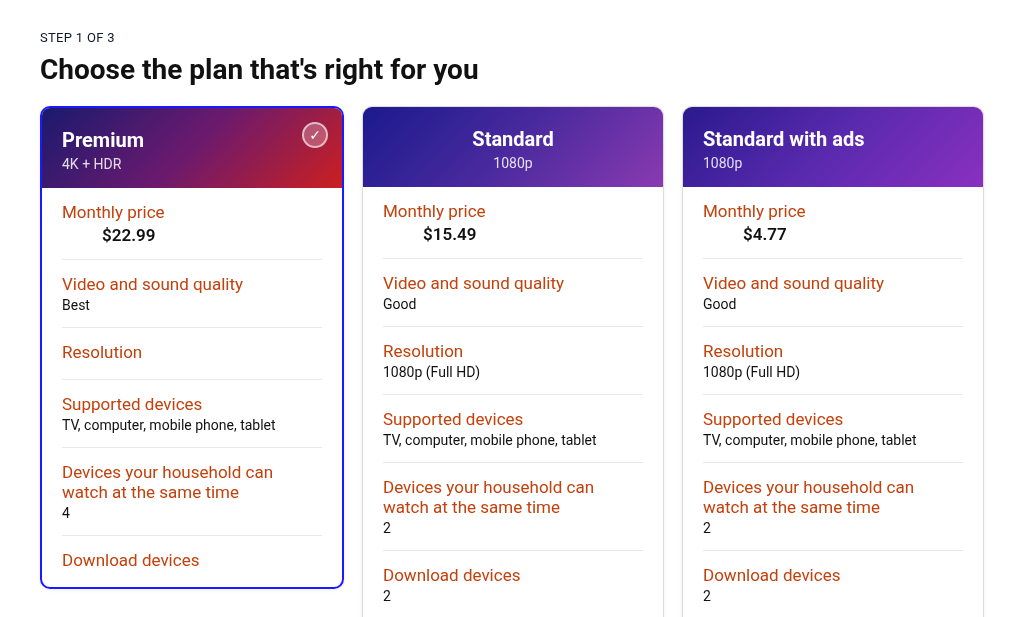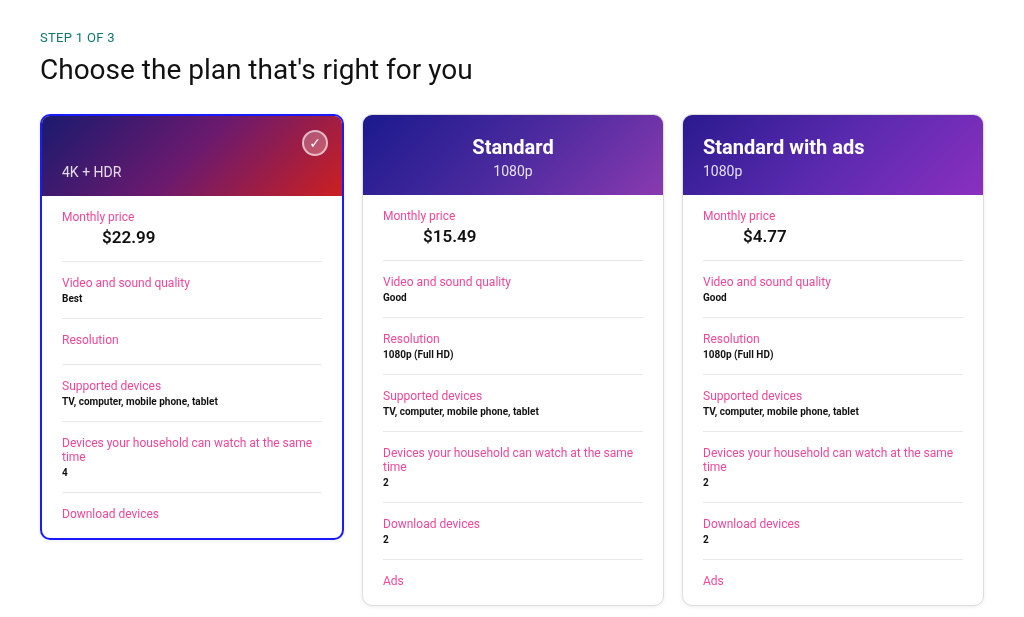--- a/index.html
+++ b/index.html
@@ -5,29 +5,29 @@
     * { box-sizing: border-box; margin: 0; padding: 0; }
     body {
       font-family: -apple-system, BlinkMacSystemFont, 'Segoe UI', Roboto, sans-serif;
       background: #fff;
       color: #333;
       padding: 30px 40px;
       min-height: 617px;
     }
     .step-label {
       font-size: 13px;
-      color: #0f766e;
+      color: #0f172a;
       margin-bottom: 8px;
       letter-spacing: 0.3px;
     }
     .page-title {
       font-size: 28px;
-      font-weight: 400;
+      font-weight: 700;
       color: #111;
-      margin-bottom: 28px;
+      margin-bottom: 20px;
     }
     .plans-container {
       display: flex;
       gap: 18px;
       align-items: flex-start;
     }
     .plan-card {
       flex: 1;
       border: 1.5px solid #ddd;
       border-radius: 10px;
@@ -85,45 +85,46 @@
       padding: 0 20px;
     }
     .plan-row {
       padding: 14px 0;
       border-bottom: 1px solid #e8e8e8;
     }
     .plan-row:last-child {
       border-bottom: none;
     }
     .row-label {
-      font-size: 12px;
-      color: #ec4899;
+      font-size: 17px;
+      color: #c2410c;
       margin-bottom: 3px;
     }
     .row-value {
-      font-size: 10px;
+      font-size: 14px;
       color: #111;
-      font-weight: 700;
+      font-weight: 400;
     }
     .row-value.price {
       font-size: 17px;
       font-weight: 600;
       margin-left: 40px;
     }
   </style>
 </head>
 <body>
 
 <p class="step-label">STEP 1 OF 3</p>
 <h1 class="page-title">Choose the plan that's right for you</h1>
 
 <div class="plans-container">
 <div class="plan-card selected">
       <div class="plan-header premium">
         <div class="checkmark">✓</div>
+        <div class="plan-name">Premium</div>
         <div class="plan-quality">4K + HDR</div>
       </div>
       <div class="plan-body">
         <div class="plan-row">
           <div class="row-label">Monthly price</div>
           <div class="row-value price">$22.99</div>
         </div>
         <div class="plan-row">
           <div class="row-label">Video and sound quality</div>
           <div class="row-value">Best</div>

